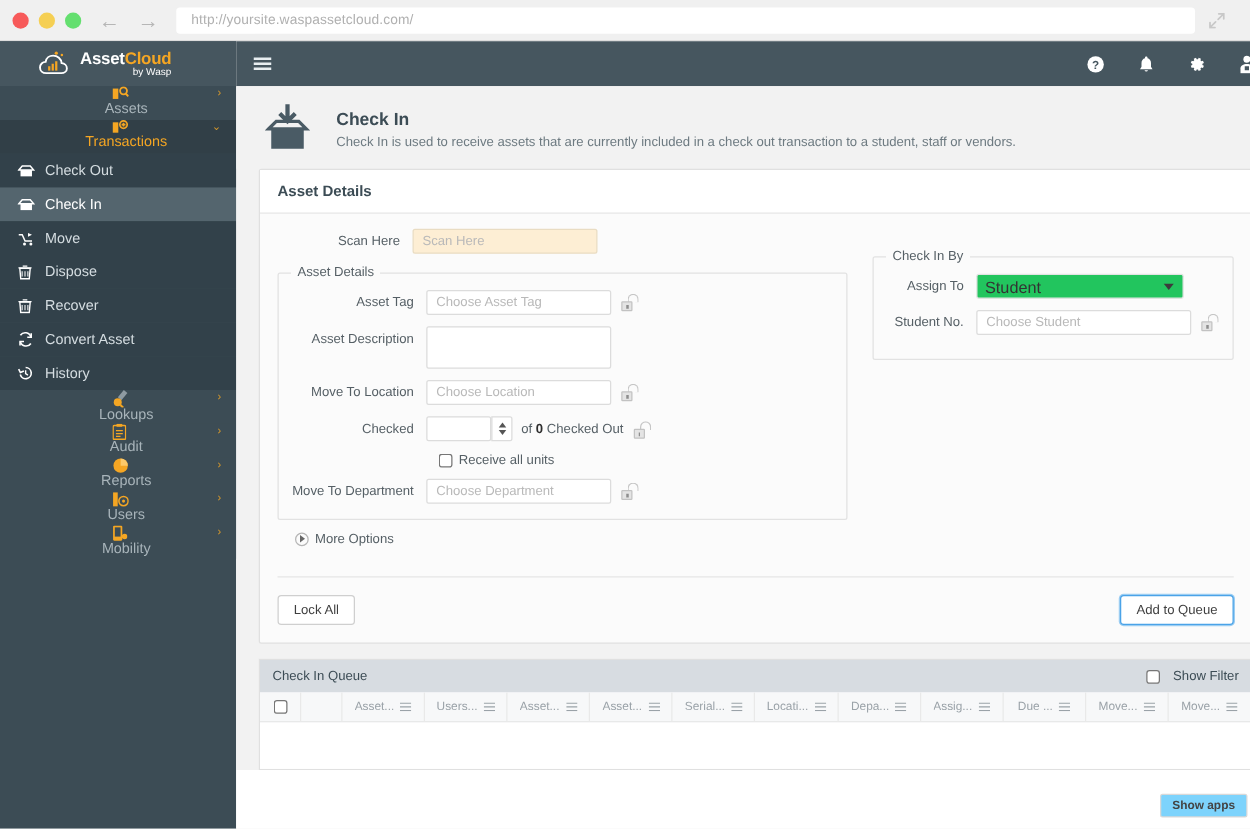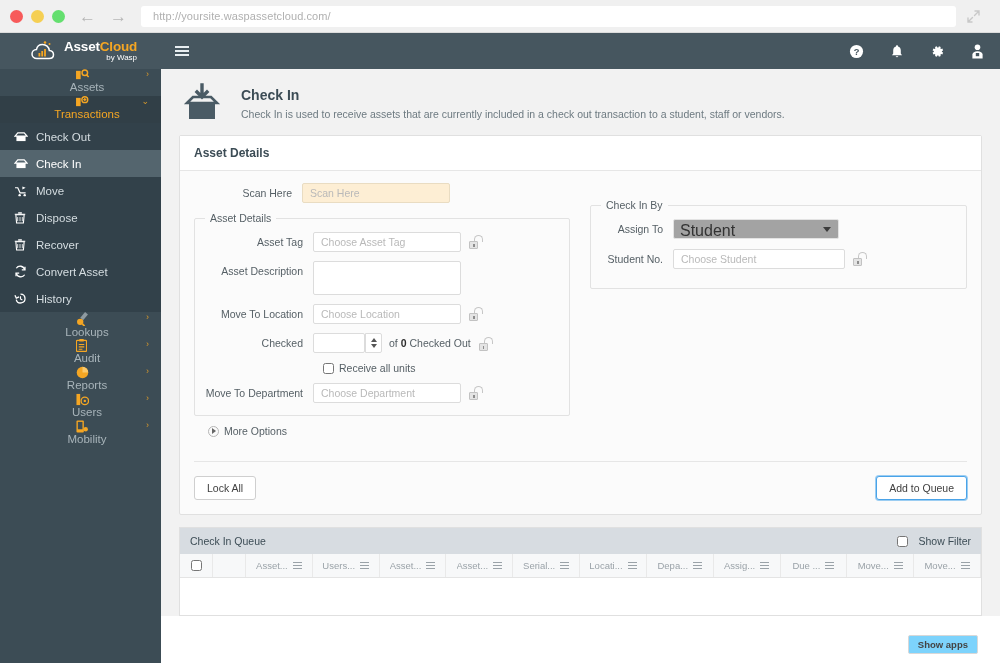--- a/index.html
+++ b/index.html
@@ -27,21 +27,21 @@
     flex: 1; height: 21px; background: #ffffff; border-radius: 3px;
     display: flex; align-items: center; padding: 0 12px;
     font-size: 11px; color: #b0b0b0; letter-spacing: .1px;
   }
   .expand-icon { width: 34px; display: flex; align-items: center; justify-content: center; color: #c8c8c8; }
 
   
   .app { display: flex; height: 630px; }
 
   
-  .sidebar { width: 161px; background: #3c4c55; flex-shrink: 0; }
+  .sidebar { width: 189px; background: #3c4c55; flex-shrink: 0; }
   .logo-area {
     height: 36px; display: flex; align-items: center;
     padding-left: 30px; background: #46565f;
   }
   .logo-cloud { position: relative; width: 30px; height: 22px; margin-right: 4px; }
   .logo-text { display: flex; flex-direction: column; line-height: 1; }
   .logo-main { font-size: 13.5px; font-weight: bold; letter-spacing: -.2px; }
   .logo-main .w { color: #ffffff; }
   .logo-main .o { color: #f5a623; }
   .logo-sub { font-size: 8px; color: #ffffff; text-align: right; margin-top: 1px; }
@@ -80,21 +80,21 @@
   .card {
     margin: 0 18px; background: #fbfbfb;
     border: 1px solid #e0e0e0; border-radius: 2px;
   }
   .card-head {
     padding: 10px 14px; font-size: 12px; font-weight: bold; color: #3c4c55;
     border-bottom: 1px solid #e6e6e6; background: #ffffff;
   }
   .card-body { padding: 12px 14px 10px; display: flex; gap: 20px; }
 
-  .col-left { width: 376px; flex-shrink: 0; }
+  .col-left { width: 456px; flex-shrink: 0; }
   .col-right { flex: 1; padding-top: 14px; }
 
   .row { display: flex; align-items: flex-start; margin-bottom: 9px; }
   .lbl { width: 108px; text-align: right; padding-right: 10px; font-size: 10.5px; color: #555f65; padding-top: 4px; }
   .fld { position: relative; display: flex; align-items: flex-start; }
 
   input.txt, textarea.txt {
     font-family: "Liberation Sans", sans-serif; font-size: 10.5px;
     border: 1px solid #dcdcdc; background: #ffffff; color: #444;
     padding: 3px 7px; height: 20px; border-radius: 2px; outline: none;
@@ -148,23 +148,23 @@
     display: flex; align-items: center; gap: 5px;
     font-size: 10.5px; color: #555f65; margin: 9px 0 0 14px; cursor: pointer;
   }
   .more-options .tri {
     width: 11px; height: 11px; border: 1px solid #b5b5b5; border-radius: 50%;
     display: flex; align-items: center; justify-content: center;
   }
   .more-options .tri i { width: 0; height: 0; border-top: 3px solid transparent; border-bottom: 3px solid transparent; border-left: 4px solid #666; margin-left: 1px; }
 
   select.sel {
-    font-family: "Liberation Sans", sans-serif; font-size: 16px;
+    font-family: "Liberation Sans", sans-serif; font-size: 13px;
     width: 166px; height: 20px; padding: 2px 6px; color: #333;
-    background: #a3a3a3; border: 1px solid #e3e3e3; border-radius: 2px;
+    background: #22c55e; border: 1px solid #e3e3e3; border-radius: 2px;
     -webkit-appearance: none; appearance: none; outline: none;
   }
   .sel-wrap { position: relative; }
   .sel-wrap .arrow {
     position: absolute; right: 8px; top: 8px; width: 0; height: 0;
     border-left: 4px solid transparent; border-right: 4px solid transparent;
     border-top: 5px solid #3c3c3c; pointer-events: none;
   }
 
   .divider { border-top: 1px solid #e6e6e6; margin: 14px 14px 0; }

